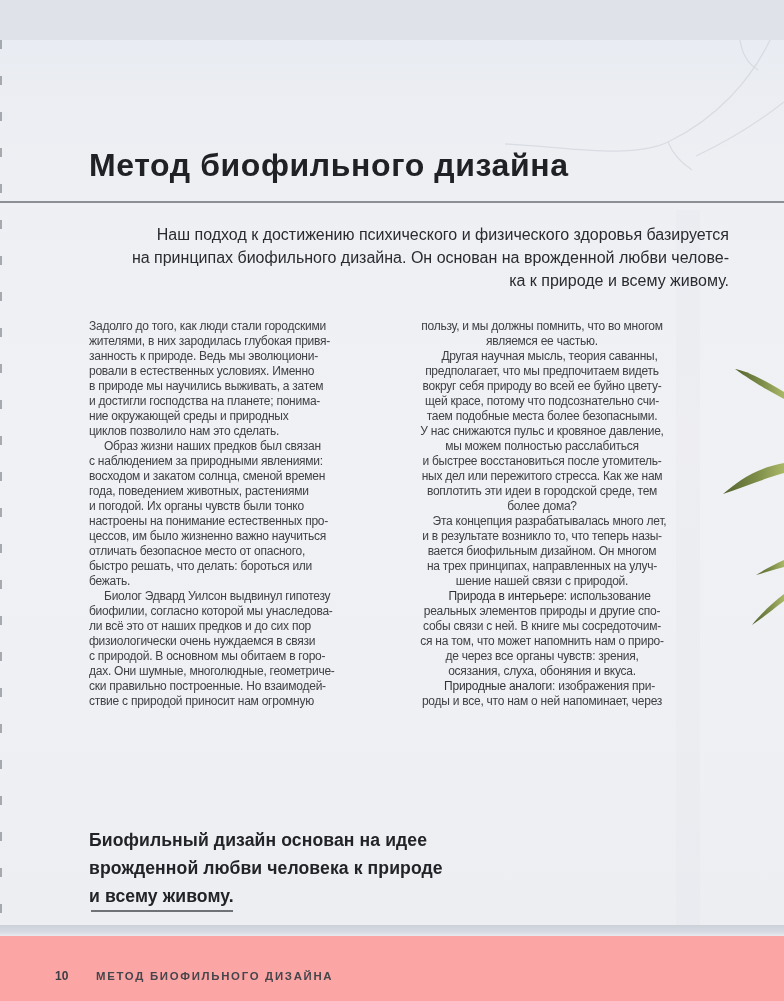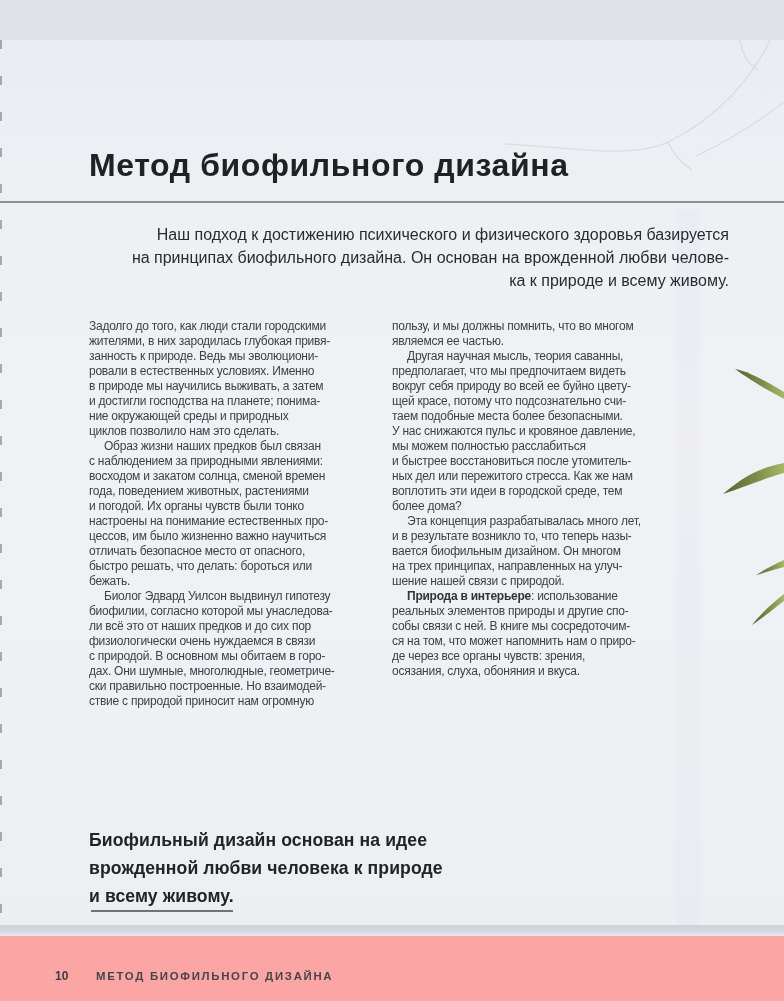--- a/index.html
+++ b/index.html
@@ -49,24 +49,24 @@
   .col {
     position: absolute;
     top: 279px;
     width: 300px;
     font-size: 12px;
     line-height: 15px;
     letter-spacing: -0.25px;
     color: #3f4146;
   }
   .col-left  { left: 89px; }
-  .col-right { left: 392px; }
+  .col-right { left: 392px; text-align: center; }
   .para { white-space: pre-line; }
   .para.indent { text-indent: 15px; }
-  .para b { font-weight: 700; color: #323338; }
+  .para b { font-weight: 400; color: #323338; }
   .pullquote {
     position: absolute;
     left: 89px; top: 786px;
     width: 460px;
     font-size: 17.6px;
     font-weight: 700;
     line-height: 28px;
     color: #222327;
     white-space: pre-line;
     letter-spacing: 0.1px;
@@ -213,20 +213,22 @@
 и в результате возникло то, что теперь назы-
 вается биофильным дизайном. Он многом
 на трех принципах, направленных на улуч-
 шение нашей связи с природой.</p>
       <p class="para indent"><b>Природа в интерьере</b><span>: использование
 реальных элементов природы и другие спо-
 собы связи с ней. В книге мы сосредоточим-
 ся на том, что может напомнить нам о приро-
 де через все органы чувств: зрения,
 осязания, слуха, обоняния и вкуса.</span></p>
+      <p class="para indent"><b>Природные аналоги</b><span>: изображения при-
+роды и все, что нам о ней напоминает, через</span></p>
     </div>
 
     <div class="pullquote">Биофильный дизайн основан на идее
 врожденной любви человека к природе
 и всему живому.</div>
 
     <div class="quote-rule"></div>
 
   </div>
 

